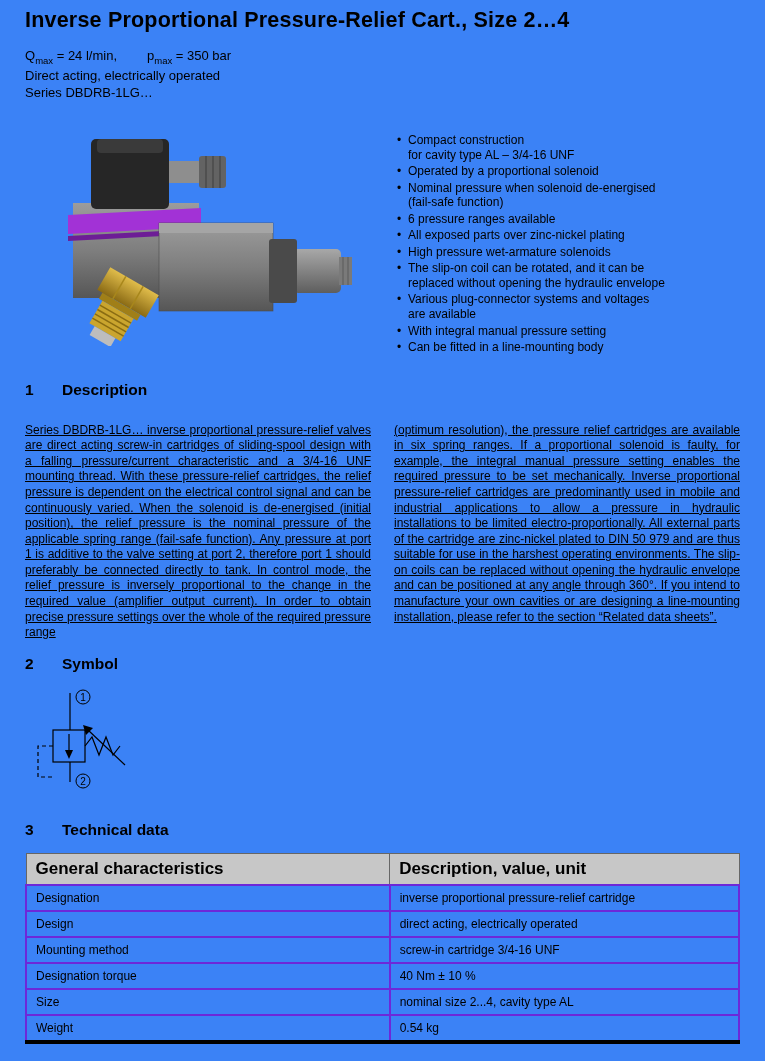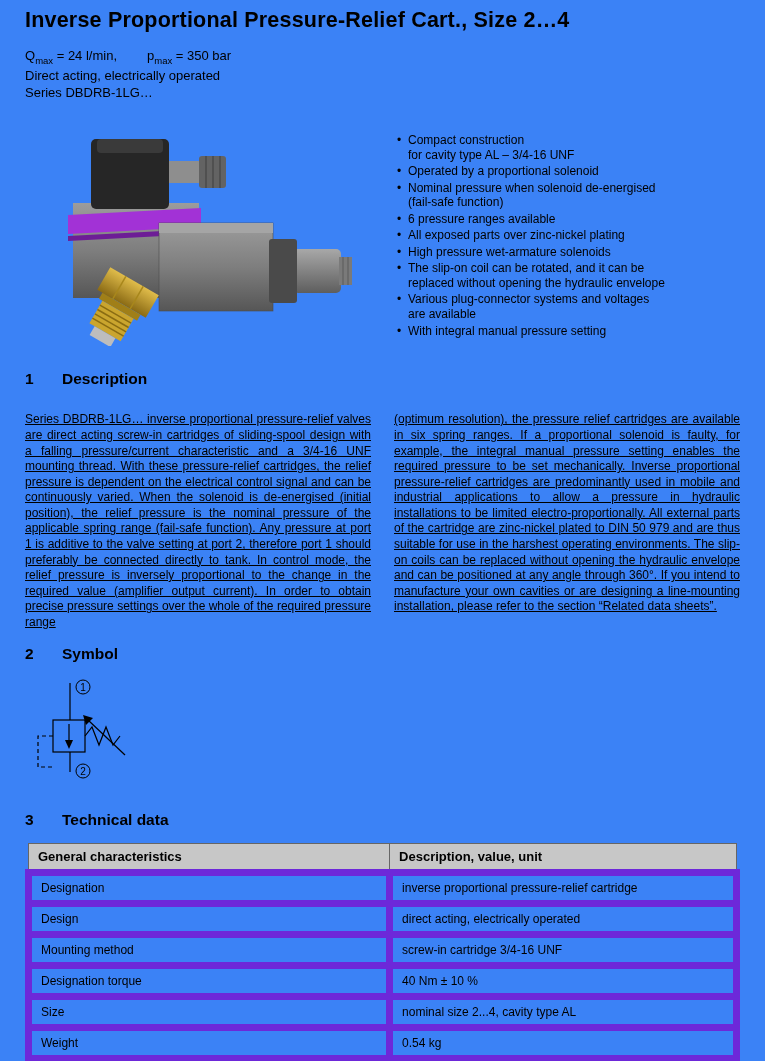--- a/index.html
+++ b/index.html
@@ -19,22 +19,22 @@
   .section-heading{display:flex;font-size:15.5px;font-weight:700;margin:0;}
   .sec-num{width:37px;flex:none;}
   #sec1{margin-top:24px;}
   .two-col{display:flex;margin-top:24px;text-decoration:underline;}
   .desc-col{width:346px;font-size:12px;line-height:1.3;text-align:justify;margin:0;}
   .desc-col + .desc-col{margin-left:23px;}
   #sec2{margin-top:14px;}
   .symbol-wrap{margin:12px 0 0 0;}
   #sec3{margin-top:22px;}
   .tech{width:100%;border-collapse:collapse;margin-top:14px;font-size:12px;border-bottom:4px solid #000;}
-  .tech th{background:#c7c7c7;font-weight:700;text-align:left;padding:5px 9px;border:1px solid #666;font-size:13px;}
-  .tech td{padding:5px 9px;border:7px solid #6d28d9;}
+  .tech th{background:#c7c7c7;font-weight:700;text-align:left;padding:5px 9px;border:1px solid #666;font-size:17px;}
+  .tech td{padding:5px 9px;border:2px solid #6d28d9;}
   .tech th:first-child,.tech td:first-child{width:51%;}
 </style>
 </head>
 <body>
 
 <div class="page">
 
   <h1 class="title">Inverse Proportional Pressure-Relief Cart., Size 2…4</h1>
 
   <div class="spec-line">
@@ -120,20 +120,21 @@
       <li>Nominal pressure when solenoid de-energised
 (fail-safe function)</li>
       <li>6 pressure ranges available</li>
       <li>All exposed parts over zinc-nickel plating</li>
       <li>High pressure wet-armature solenoids</li>
       <li>The slip-on coil can be rotated, and it can be
 replaced without opening the hydraulic envelope</li>
       <li>Various plug-connector systems and voltages
 are available</li>
       <li>With integral manual pressure setting</li>
+      <li>Can be fitted in a line-mounting body</li>
     </ul>
   </div>
 
   <h2 class="section-heading" id="sec1">
     <span class="sec-num">1</span>
     <span class="sec-title">Description</span>
   </h2>
 
   <div class="two-col">
     <p class="desc-col">Series DBDRB-1LG… inverse proportional pressure-relief valves are direct acting screw-in cartridges of sliding-spool design with a falling pressure/current characteristic and a 3/4-16 UNF mounting thread. With these pressure-relief cartridges, the relief pressure is dependent on the electrical control signal and can be continuously varied. When the solenoid is de-energised (initial position), the relief pressure is the nominal pressure of the applicable spring range (fail-safe function). Any pressure at port 1 is additive to the valve setting at port 2, therefore port 1 should preferably be connected directly to tank. In control mode, the relief pressure is inversely proportional to the change in the required value (amplifier output current). In order to obtain precise pressure settings over the whole of the required pressure range</p>

